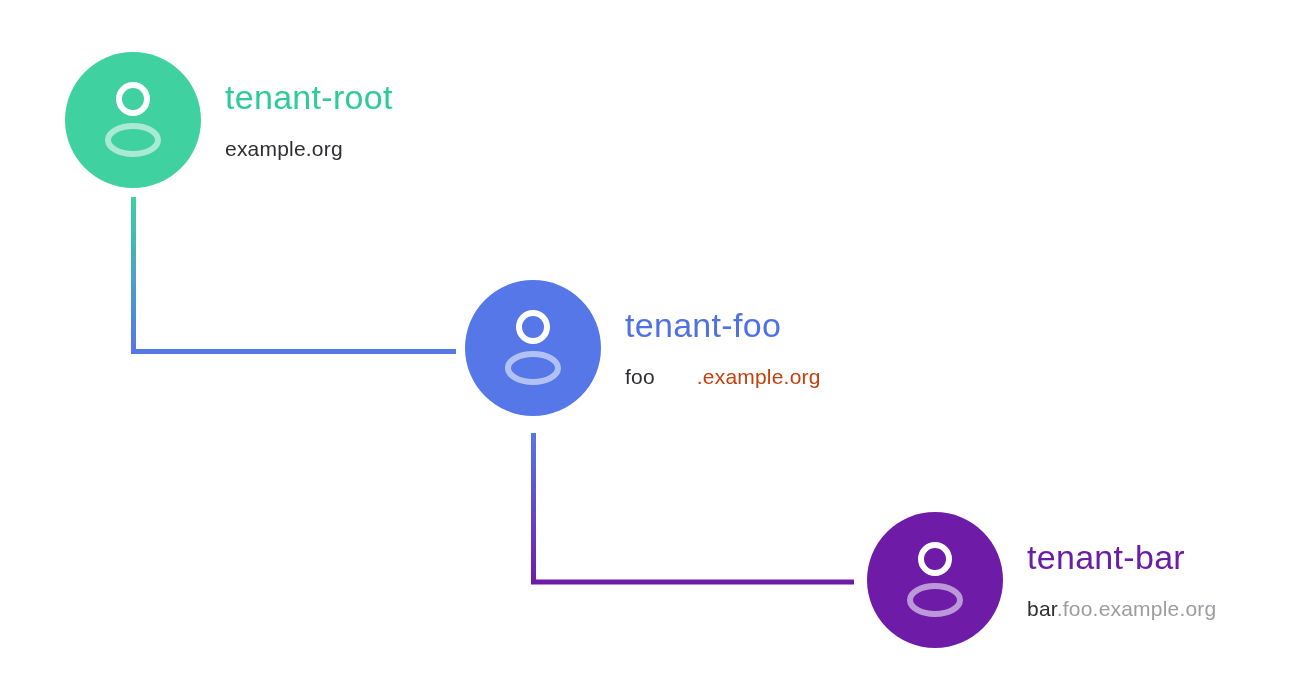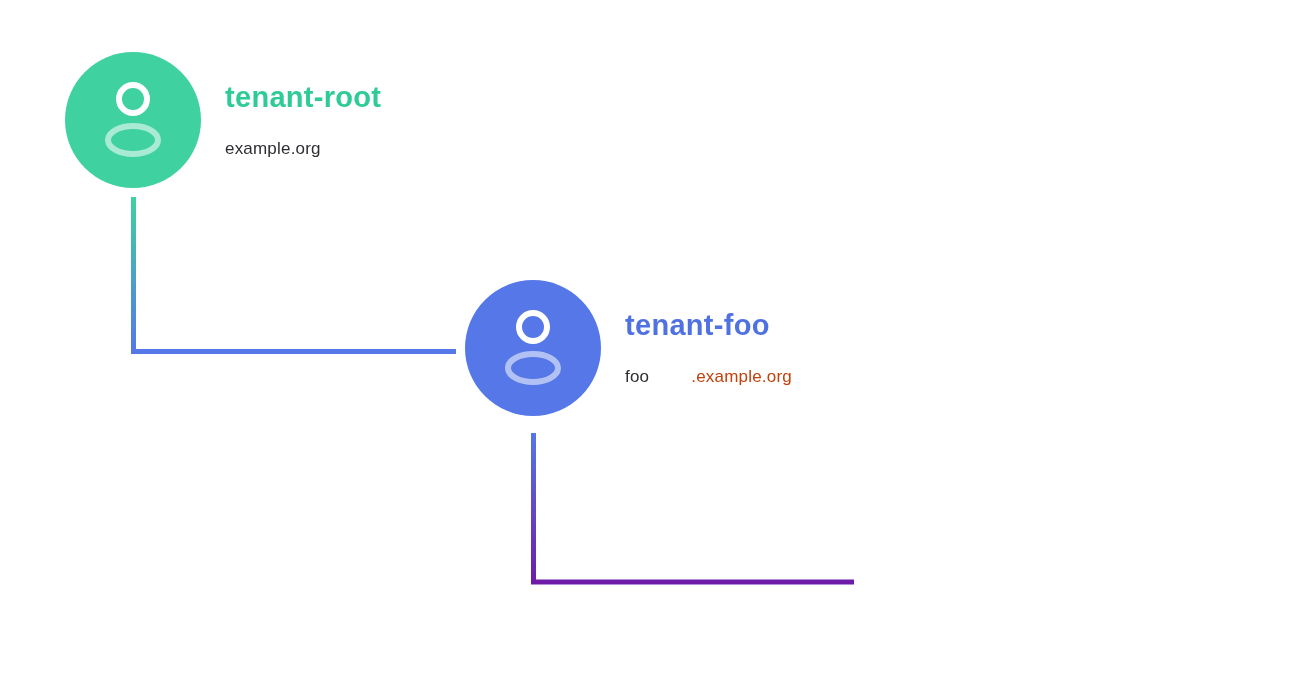--- a/index.html
+++ b/index.html
@@ -36,28 +36,28 @@
     border-radius: 50%;
   }
   .avatar svg { display: block; width: 136px; height: 136px; }
   .texts {
     position: absolute;
     left: 160px;
     top: 30px;
     white-space: nowrap;
   }
   .title {
-    font-size: 29px;
-    font-weight: 700;
+    font-size: 34px;
+    font-weight: 400;
     letter-spacing: 0.3px;
     line-height: 31px;
   }
   .domain {
     margin-top: 24px;
-    font-size: 17px;
+    font-size: 21px;
     letter-spacing: 0.2px;
     line-height: 24px;
     font-weight: 400;
   }
 </style>
 </head>
 <body>
 
 <div class="canvas">
 
@@ -99,14 +99,28 @@
       </svg>
     </div>
     <div class="texts">
       <div class="title" style="color: rgb(80, 113, 226);">tenant-foo</div>
       <div class="domain">
         <span style="color: rgb(46, 46, 51); text-align: center;">foo</span><span style="color: #c2410c; margin-left: 42px;">.example.org</span>
       </div>
     </div>
   </div>
 
+  <div class="node node-3">
+    <div class="avatar" style="background: rgb(110, 28, 168);">
+      <svg viewBox="0 0 136 136">
+        <circle cx="68" cy="47" r="14" fill="none" stroke-width="6" stroke="#ffffff"></circle>
+        <ellipse cx="68" cy="88" rx="25" ry="14" fill="none" stroke-width="6" stroke="rgba(255,255,255,0.55)"></ellipse>
+      </svg>
+    </div>
+    <div class="texts">
+      <div class="title" style="color: rgb(108, 29, 167);">tenant-bar</div>
+      <div class="domain">
+        <span style="color: rgb(46, 46, 51);">bar</span><span style="color: rgb(156, 156, 162);">.foo.example.org</span>
+      </div>
+    </div>
+  </div>
 
 </div>
 
 </body></html>

